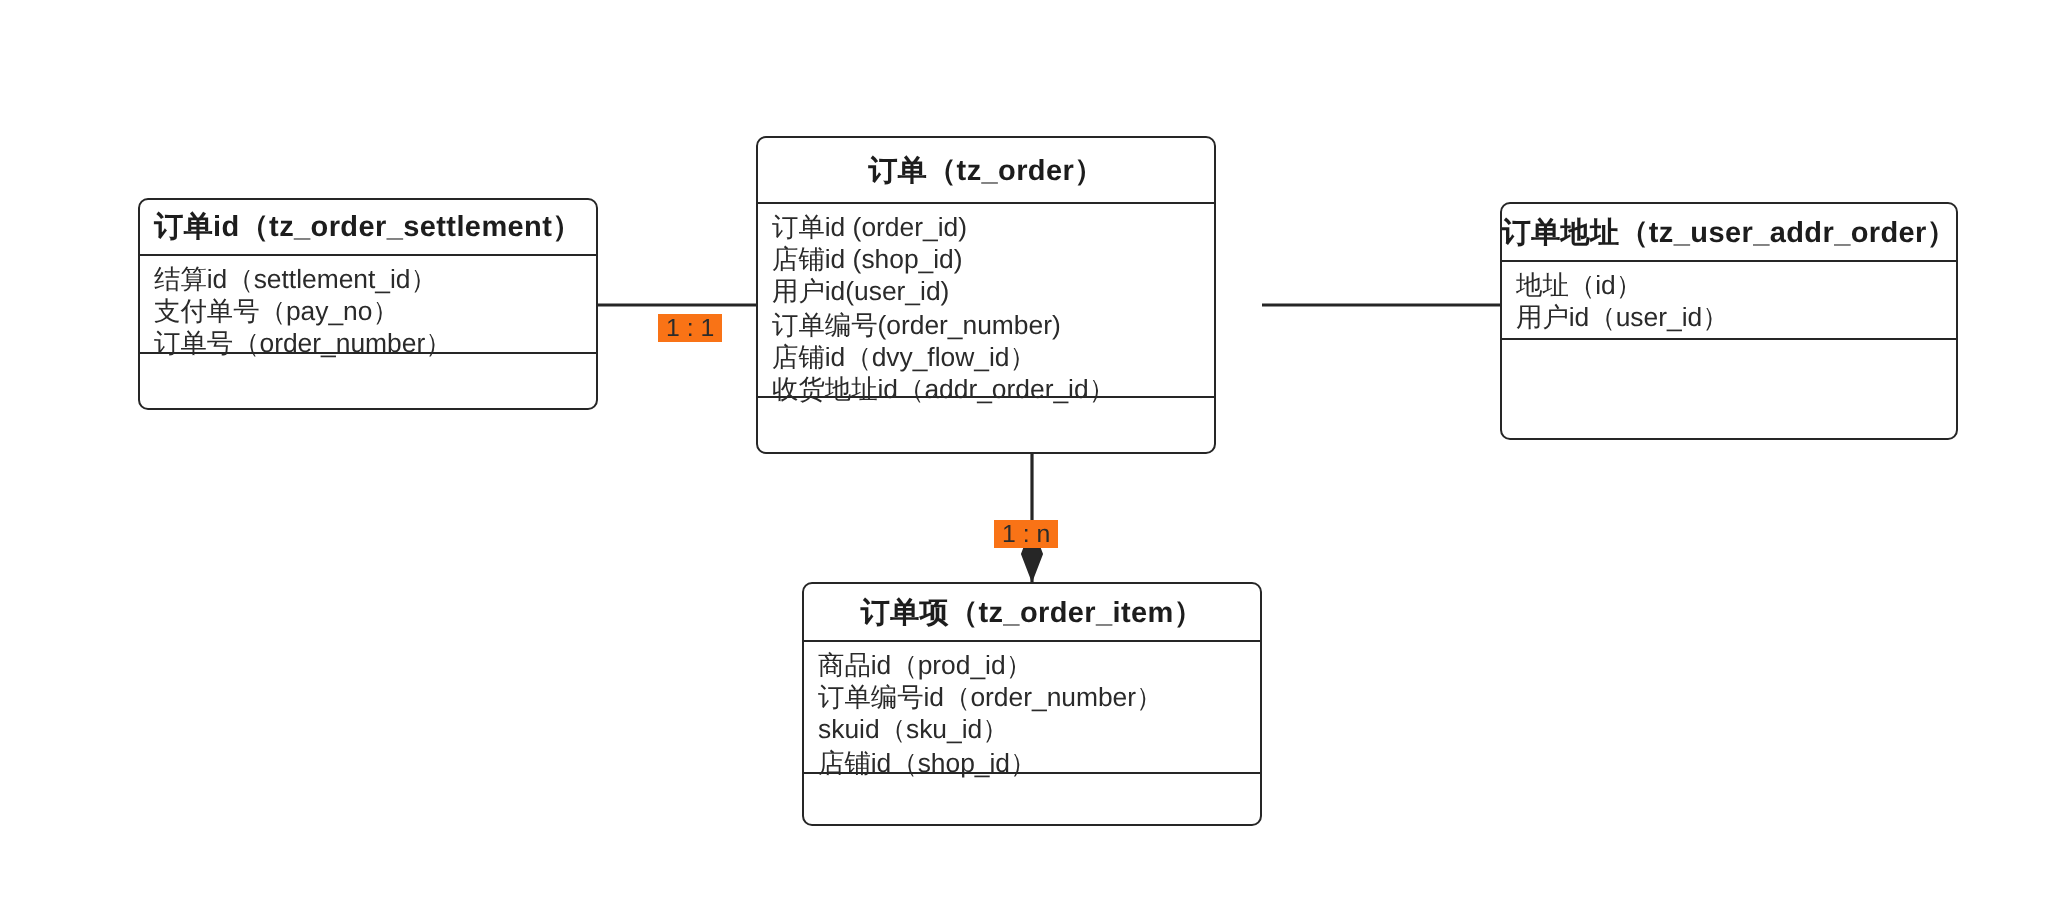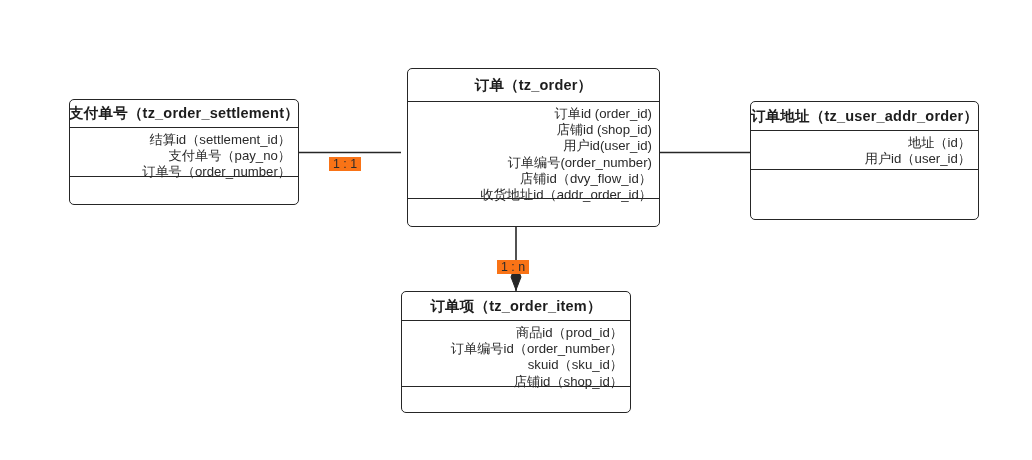--- a/index.html
+++ b/index.html
@@ -43,21 +43,20 @@
     color: #1d1d1d;
     font-size: 14.5px;
     font-weight: bold;
     letter-spacing: 0.2px;
     white-space: nowrap;
   }
   .entity-body {
     box-sizing: border-box;
     border-bottom: 1.6px solid #262626;
     padding: 4px 7px 3px 7px;
-    text-align: right;
   }
   .attr-row {
     color: #2a2a2a;
     font-size: 13.2px;
     line-height: 16.2px;
     white-space: nowrap;
   }
   .entity-footer {
     box-sizing: border-box;
   }
@@ -71,21 +70,21 @@
     white-space: nowrap;
     margin-top: 12px;
   }
 
   
   #ent-settlement { left: 69px;  top: 99px;  width: 230px; height: 106px; }
   #ent-settlement .entity-header { height: 28px; }
   #ent-settlement .entity-body   { height: 49px; }
   #ent-settlement .entity-footer { height: 26px; }
 
-  #ent-order { left: 407px; top: 68px; width: 253px; height: 159px; }
+  #ent-order { left: 378px; top: 68px; width: 230px; height: 159px; }
   #ent-order .entity-header { height: 33px; }
   #ent-order .entity-body   { height: 97px; }
   #ent-order .entity-footer { height: 26px; }
 
   #ent-addr { left: 750px; top: 101px; width: 229px; height: 119px; }
   #ent-addr .entity-header { height: 29px; }
   #ent-addr .entity-body   { height: 39px; }
   #ent-addr .entity-footer { height: 24px; }
 
   #ent-item { left: 401px; top: 291px; width: 230px; height: 122px; }
@@ -105,21 +104,21 @@
       order : 1 : 1 --&gt;
     <line x1="299" y1="152.5" x2="401" y2="152.5" stroke="#262626" stroke-width="1.6"></line>
       address --&gt;
     <line x1="631" y1="152.5" x2="750" y2="152.5" stroke="#262626" stroke-width="1.6"></line>
       order item : 1 : n (filled diamond at child end) --&gt;
     <line x1="516" y1="227" x2="516" y2="291" stroke="#262626" stroke-width="1.6"></line>
     <polygon points="516,264 521,277 516,290 511,277" fill="#262626" stroke="#262626" stroke-width="1"></polygon>
   </svg>
 
   <div class="entity" id="ent-settlement">
-    <div class="entity-header">支付单号（tz_order_settlement）</div>
+    <div class="entity-header">订单id（tz_order_settlement）</div>
     <div class="entity-body">
       <div class="attr-row">结算id（settlement_id）</div>
       <div class="attr-row">支付单号（pay_no）</div>
       <div class="attr-row">订单号（order_number）</div>
     </div>
     <div class="entity-footer"></div>
   </div>
 
   <div class="entity" id="ent-order">
     <div class="entity-header">订单（tz_order）</div>

